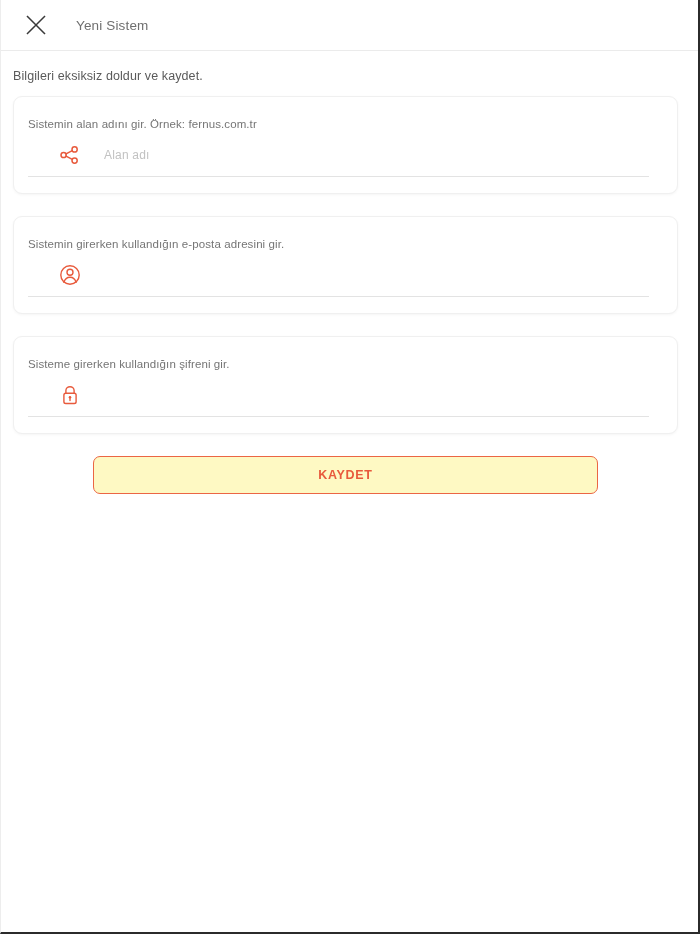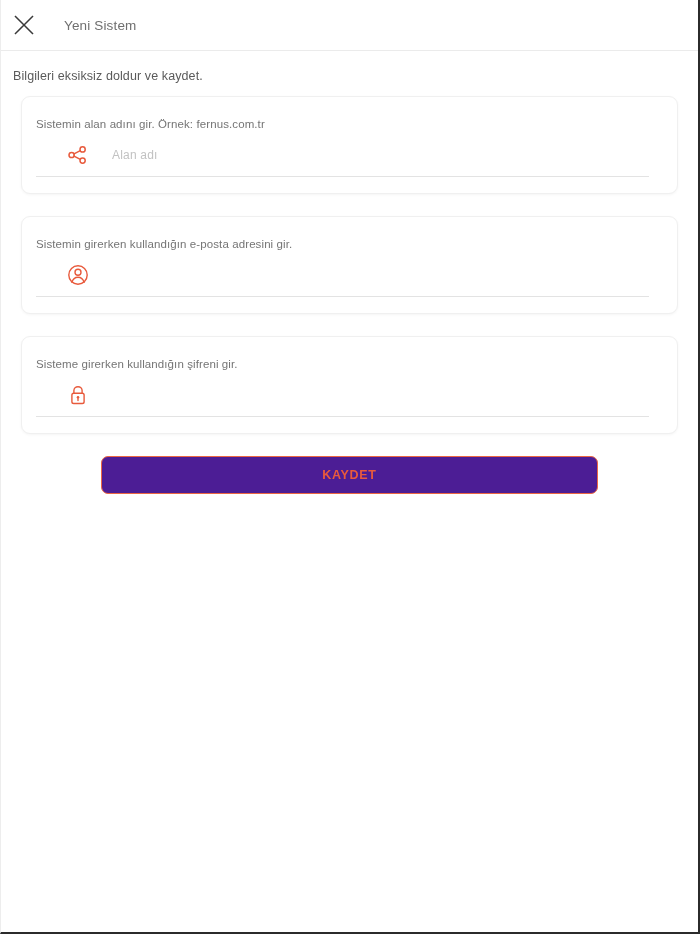--- a/index.html
+++ b/index.html
@@ -23,21 +23,21 @@
     overflow: hidden;
   }
 
   
   .header {
     position: relative;
     height: 51px;
     border-bottom: 1px solid #ebebeb;
     display: flex;
     align-items: center;
-    padding-left: 6px;
+    padding-left: 18px;
   }
 
   .close-btn {
     width: 34px;
     height: 34px;
     display: flex;
     align-items: center;
     justify-content: center;
     cursor: pointer;
     background: none;
@@ -57,21 +57,21 @@
   
   .subtitle {
     margin: 18px 4px 0 12px;
     font-size: 12.5px;
     color: #5a5a5a;
     letter-spacing: .1px;
   }
 
   
   .form-area {
-    padding: 13px 20px 0 20px;
+    padding: 13px 20px 0 12px;
   }
 
   .field-card {
     background: #ffffff;
     border: 1px solid #f0f0f0;
     border-radius: 9px;
     box-shadow: 0 1px 3px rgba(0,0,0,0.045);
     padding: 20px 14px 0 14px;
     margin-bottom: 22px;
     height: 98px;
@@ -126,21 +126,21 @@
 
   
   .save-wrap {
     padding: 0 80px;
     margin-top: 1px;
   }
 
   .save-btn {
     width: 100%;
     height: 38px;
-    background: #4c1d95;
+    background: #fef9c3;
     border: 1px solid #eb6644;
     border-radius: 7px;
     color: #e85a3c;
     font-family: "Liberation Sans", sans-serif;
     font-size: 12.5px;
     font-weight: bold;
     letter-spacing: .7px;
     cursor: pointer;
   }
 </style>

